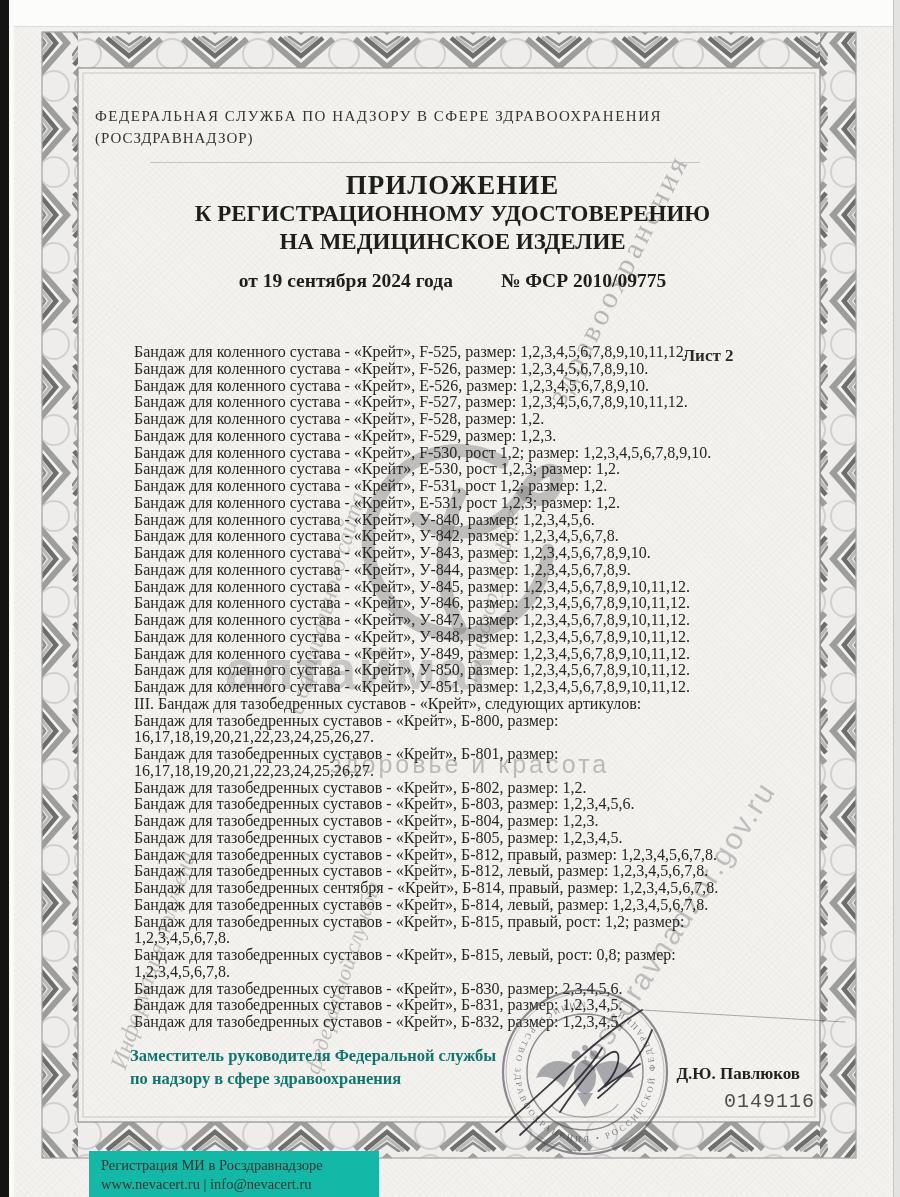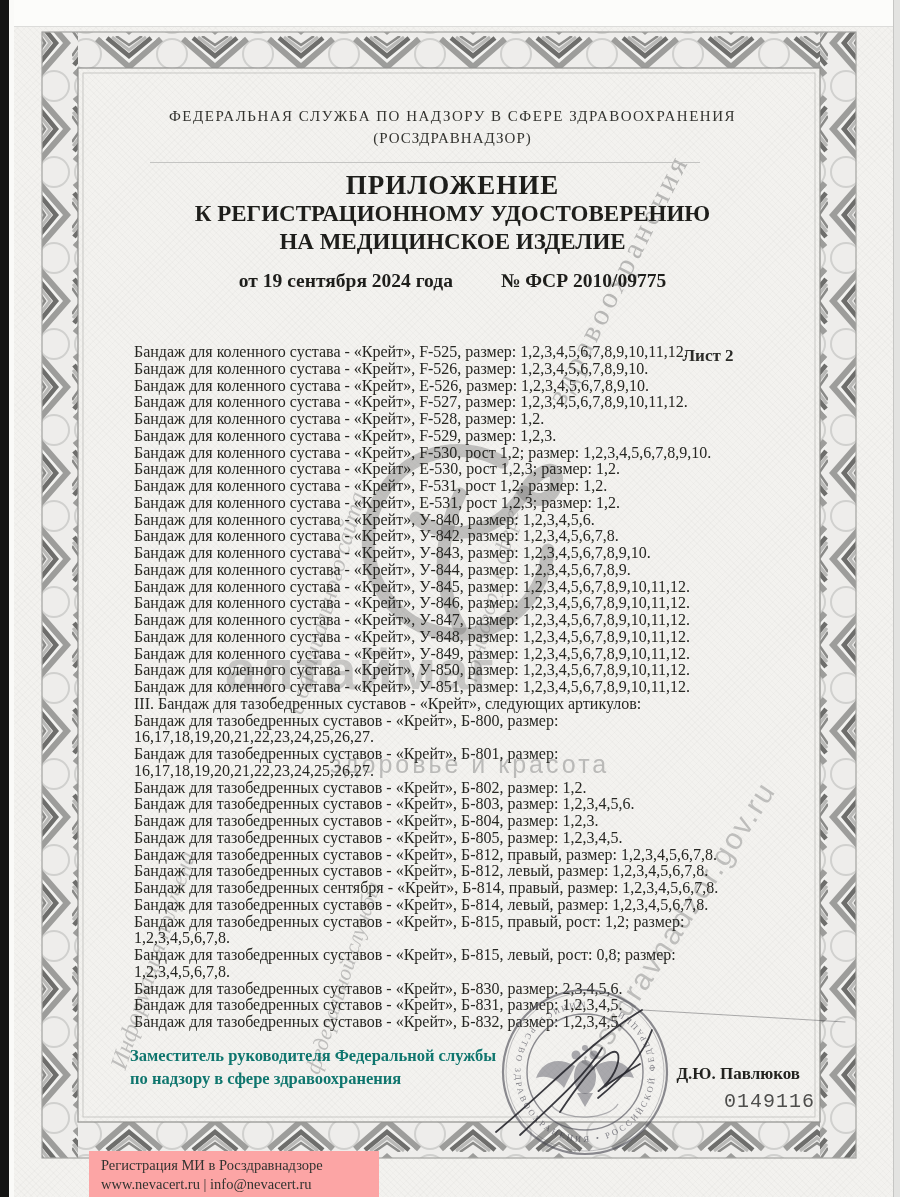--- a/index.html
+++ b/index.html
@@ -24,39 +24,39 @@
           letter-spacing:3px;color:rgba(132,132,132,0.5);}
   .wm-d1{left:555px;top:385px;font-size:30px;letter-spacing:4px;transform:rotate(-63deg);}
   .wm-d2{left:585px;top:1050px;font-size:30px;letter-spacing:2px;transform:rotate(-57deg);
          font-family:"Liberation Sans",sans-serif;color:rgba(128,128,128,0.45);}
   .wm-d3{left:118px;top:1055px;font-size:24px;font-style:italic;transform:rotate(-72deg);color:rgba(120,120,120,0.42);}
   .wm-d4{left:295px;top:700px;font-size:24px;font-style:italic;transform:rotate(-74deg);color:rgba(120,120,120,0.42);}
   .wm-d5{left:470px;top:668px;font-size:22px;font-style:italic;transform:rotate(-76deg);color:rgba(120,120,120,0.42);}
   .wm-d6{left:312px;top:1060px;font-size:22px;font-style:italic;transform:rotate(-72deg);color:rgba(120,120,120,0.42);}
   
   .content{color:#2b2b28;}
-  .agency{position:absolute;left:95px;width:715px;text-align:center;font-size:15px;letter-spacing:1.5px;color:#33332f;}
+  .agency{position:absolute;left:95px;width:715px;font-size:15px;letter-spacing:1.5px;color:#33332f;}
   .agency1{top:108px;}
   .agency2{top:130px;letter-spacing:1px;}
   .divider{position:absolute;left:150px;top:162px;width:550px;height:1px;background:#c4c4c2;}
   .title{position:absolute;left:95px;width:715px;text-align:center;font-weight:bold;color:#1e1e1b;}
   .title1{top:170px;font-size:27px;letter-spacing:1px;}
   .title2{top:201px;font-size:23px;}
   .title3{top:229px;font-size:23px;}
   .dateline{position:absolute;left:95px;top:270px;width:715px;display:flex;justify-content:center;gap:48px;
             font-weight:bold;font-size:19.5px;color:#1e1e1b;}
   .sheet{position:absolute;left:658px;top:302px;width:100px;text-align:center;font-weight:bold;font-size:17px;margin-top:44px;}
   .plist{position:absolute;left:134px;top:344px;width:675px;font-size:16px;color:#262622;}
   .bline{height:16.75px;line-height:16.75px;white-space:nowrap;}
   .sigtitle{position:absolute;left:130px;top:1044px;font-weight:bold;font-size:16.5px;line-height:23px;color:#0f766e;}
   .signame{position:absolute;left:655px;top:1064px;width:145px;text-align:right;font-weight:bold;font-size:17px;color:#22221f;}
   .serial{position:absolute;left:724px;top:1090px;font-family:"Liberation Mono",monospace;
           font-size:20px;letter-spacing:1px;color:#4d4d4b;}
   
-  .footerbox{position:absolute;left:89px;top:1151px;width:290px;height:46px;background:#fca5a5;
+  .footerbox{position:absolute;left:89px;top:1151px;width:290px;height:46px;background:#14b8a6;
              padding:5px 12px;box-sizing:border-box;}
   .footerbox div{font-size:14.5px;line-height:19px;color:#333330;}
 </style>
 </head>
 <body>
 
 <div class="scan">
 
   <div class="paper-texture"></div>
   <div class="edge-top"></div>

